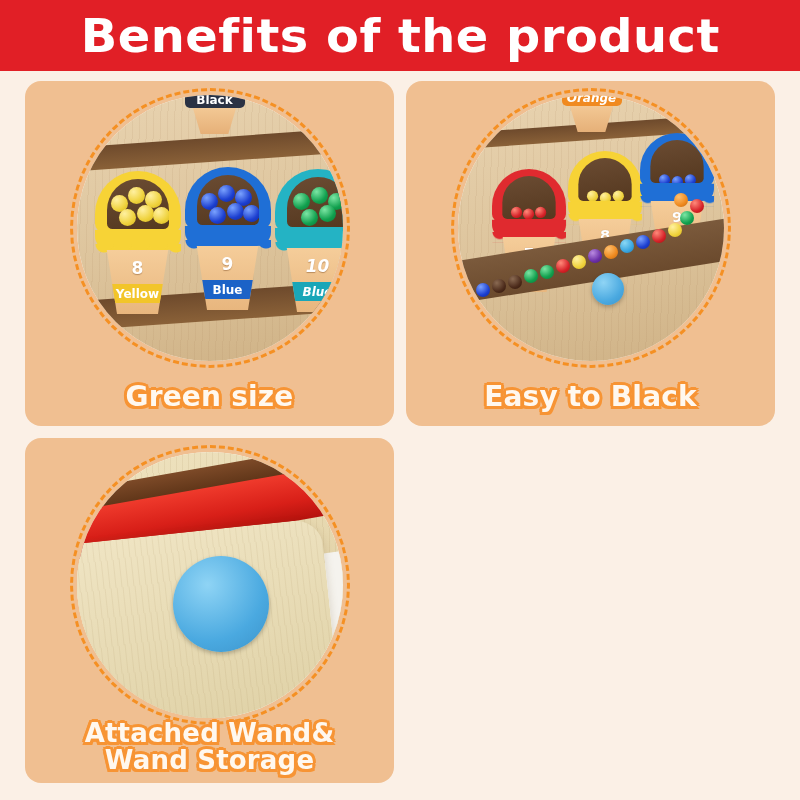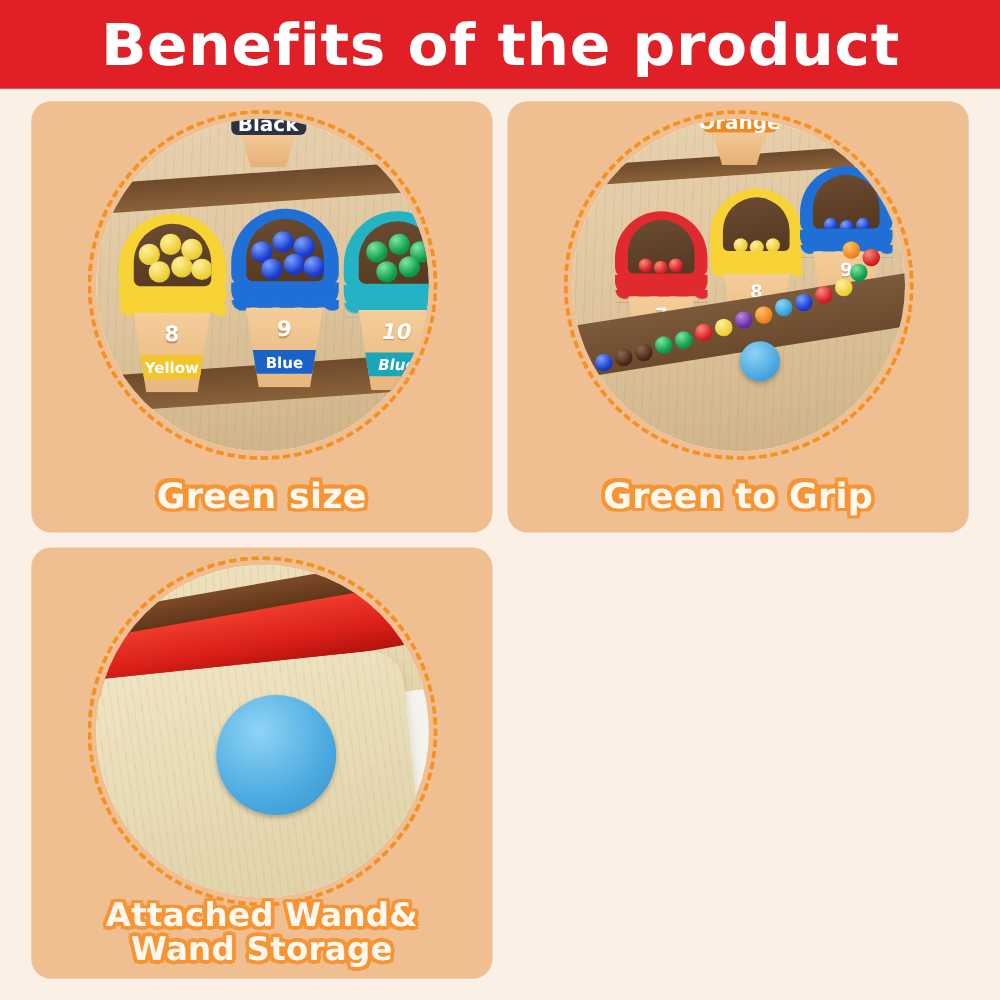--- a/index.html
+++ b/index.html
@@ -166,21 +166,21 @@
     border-radius: 50%;
   }
   .mini-cone {
     position: absolute;
     width: 60px;
   }
   .mini-cone .lbl {
     width: 60px; height: 17px;
     border-radius: 5px;
     display: flex; align-items: center; justify-content: center;
-    font-size: 16px; font-weight: bold; color: #fff;
+    font-size: 12px; font-weight: bold; color: #fff;
     font-family: "DejaVu Sans", sans-serif;
   }
   .mini-cone .mbody {
     width: 46px; height: 26px; margin: 0 auto;
     background: linear-gradient(180deg,#f3c894,#e6b078);
     clip-path: polygon(3% 0, 97% 0, 80% 100%, 20% 100%);
   }
 
   
   .channel {
@@ -358,21 +358,21 @@
       </div>
       <div class="caption">Green size</div>
     </div>
 
     <div class="benefit-card">
       <div class="photo-ring">
         <div class="photo-clip">
           <div class="wood-bg"></div>
           <div class="wood-shelf shelf-top" style="top:11%;height:6%;"></div>
 
-          <div class="mini-cone" style="left:104px; top:-6px;">
+          <div class="mini-cone" style="left:104px; top:-6px;font-style:italic;">
             <div class="lbl" style="background:#f08a20;">Orange</div>
             <div class="mbody"></div>
           </div>
 
           <div class="cone" style="left:28px; top:64px; transform:scale(0.86);">
             <div class="scoop-ring" style="background:#e02a2f;">
               <div class="cavity">
                 <div class="beads">
                   <div class="bead" style="left:10px; top:36px; width:13px;height:13px;background:radial-gradient(circle at 33% 28%,#ff8a7a,#d62229 60%,#a4100f);"></div>
                   <div class="bead" style="left:24px; top:38px; width:13px;height:13px;background:radial-gradient(circle at 33% 28%,#ff8a7a,#d62229 60%,#a4100f);"></div>
@@ -436,21 +436,21 @@
             <div class="bead" style="left:178px; top:140px; width:14px;height:14px;background:radial-gradient(circle at 34% 28%,#7aa2ff,#1c3fd0 60%,#10269c);"></div>
             <div class="bead" style="left:194px; top:134px; width:14px;height:14px;background:radial-gradient(circle at 34% 28%,#ff8a7a,#d62229 60%,#a4100f);"></div>
             <div class="bead" style="left:210px; top:128px; width:14px;height:14px;background:radial-gradient(circle at 34% 28%,#fff0a0,#efd23c 60%,#d4b41f);"></div>
             <div class="bead" style="left:222px; top:116px; width:14px;height:14px;background:radial-gradient(circle at 34% 28%,#7ce6a4,#11a04e 60%,#0a7a39);"></div>
             <div class="bead" style="left:232px; top:104px; width:14px;height:14px;background:radial-gradient(circle at 34% 28%,#ff8a7a,#d62229 60%,#a4100f);"></div>
             <div class="bead" style="left:216px; top:98px;  width:14px;height:14px;background:radial-gradient(circle at 34% 28%,#ffc070,#ef8a1f 60%,#c26610);"></div>
           </div>
           <div class="knob" style="left:134px; top:178px; width:32px; height:32px;"></div>
         </div>
       </div>
-      <div class="caption">Green to Grip</div>
+      <div class="caption">Easy to Black</div>
     </div>
 
 
     <div class="benefit-card">
       <div class="photo-ring">
         <div class="photo-clip">
           <div class="board-wood"></div>
           <div class="white-sheet"></div>
           <div class="wand-groove"></div>
           <div class="wand-bar"></div>

